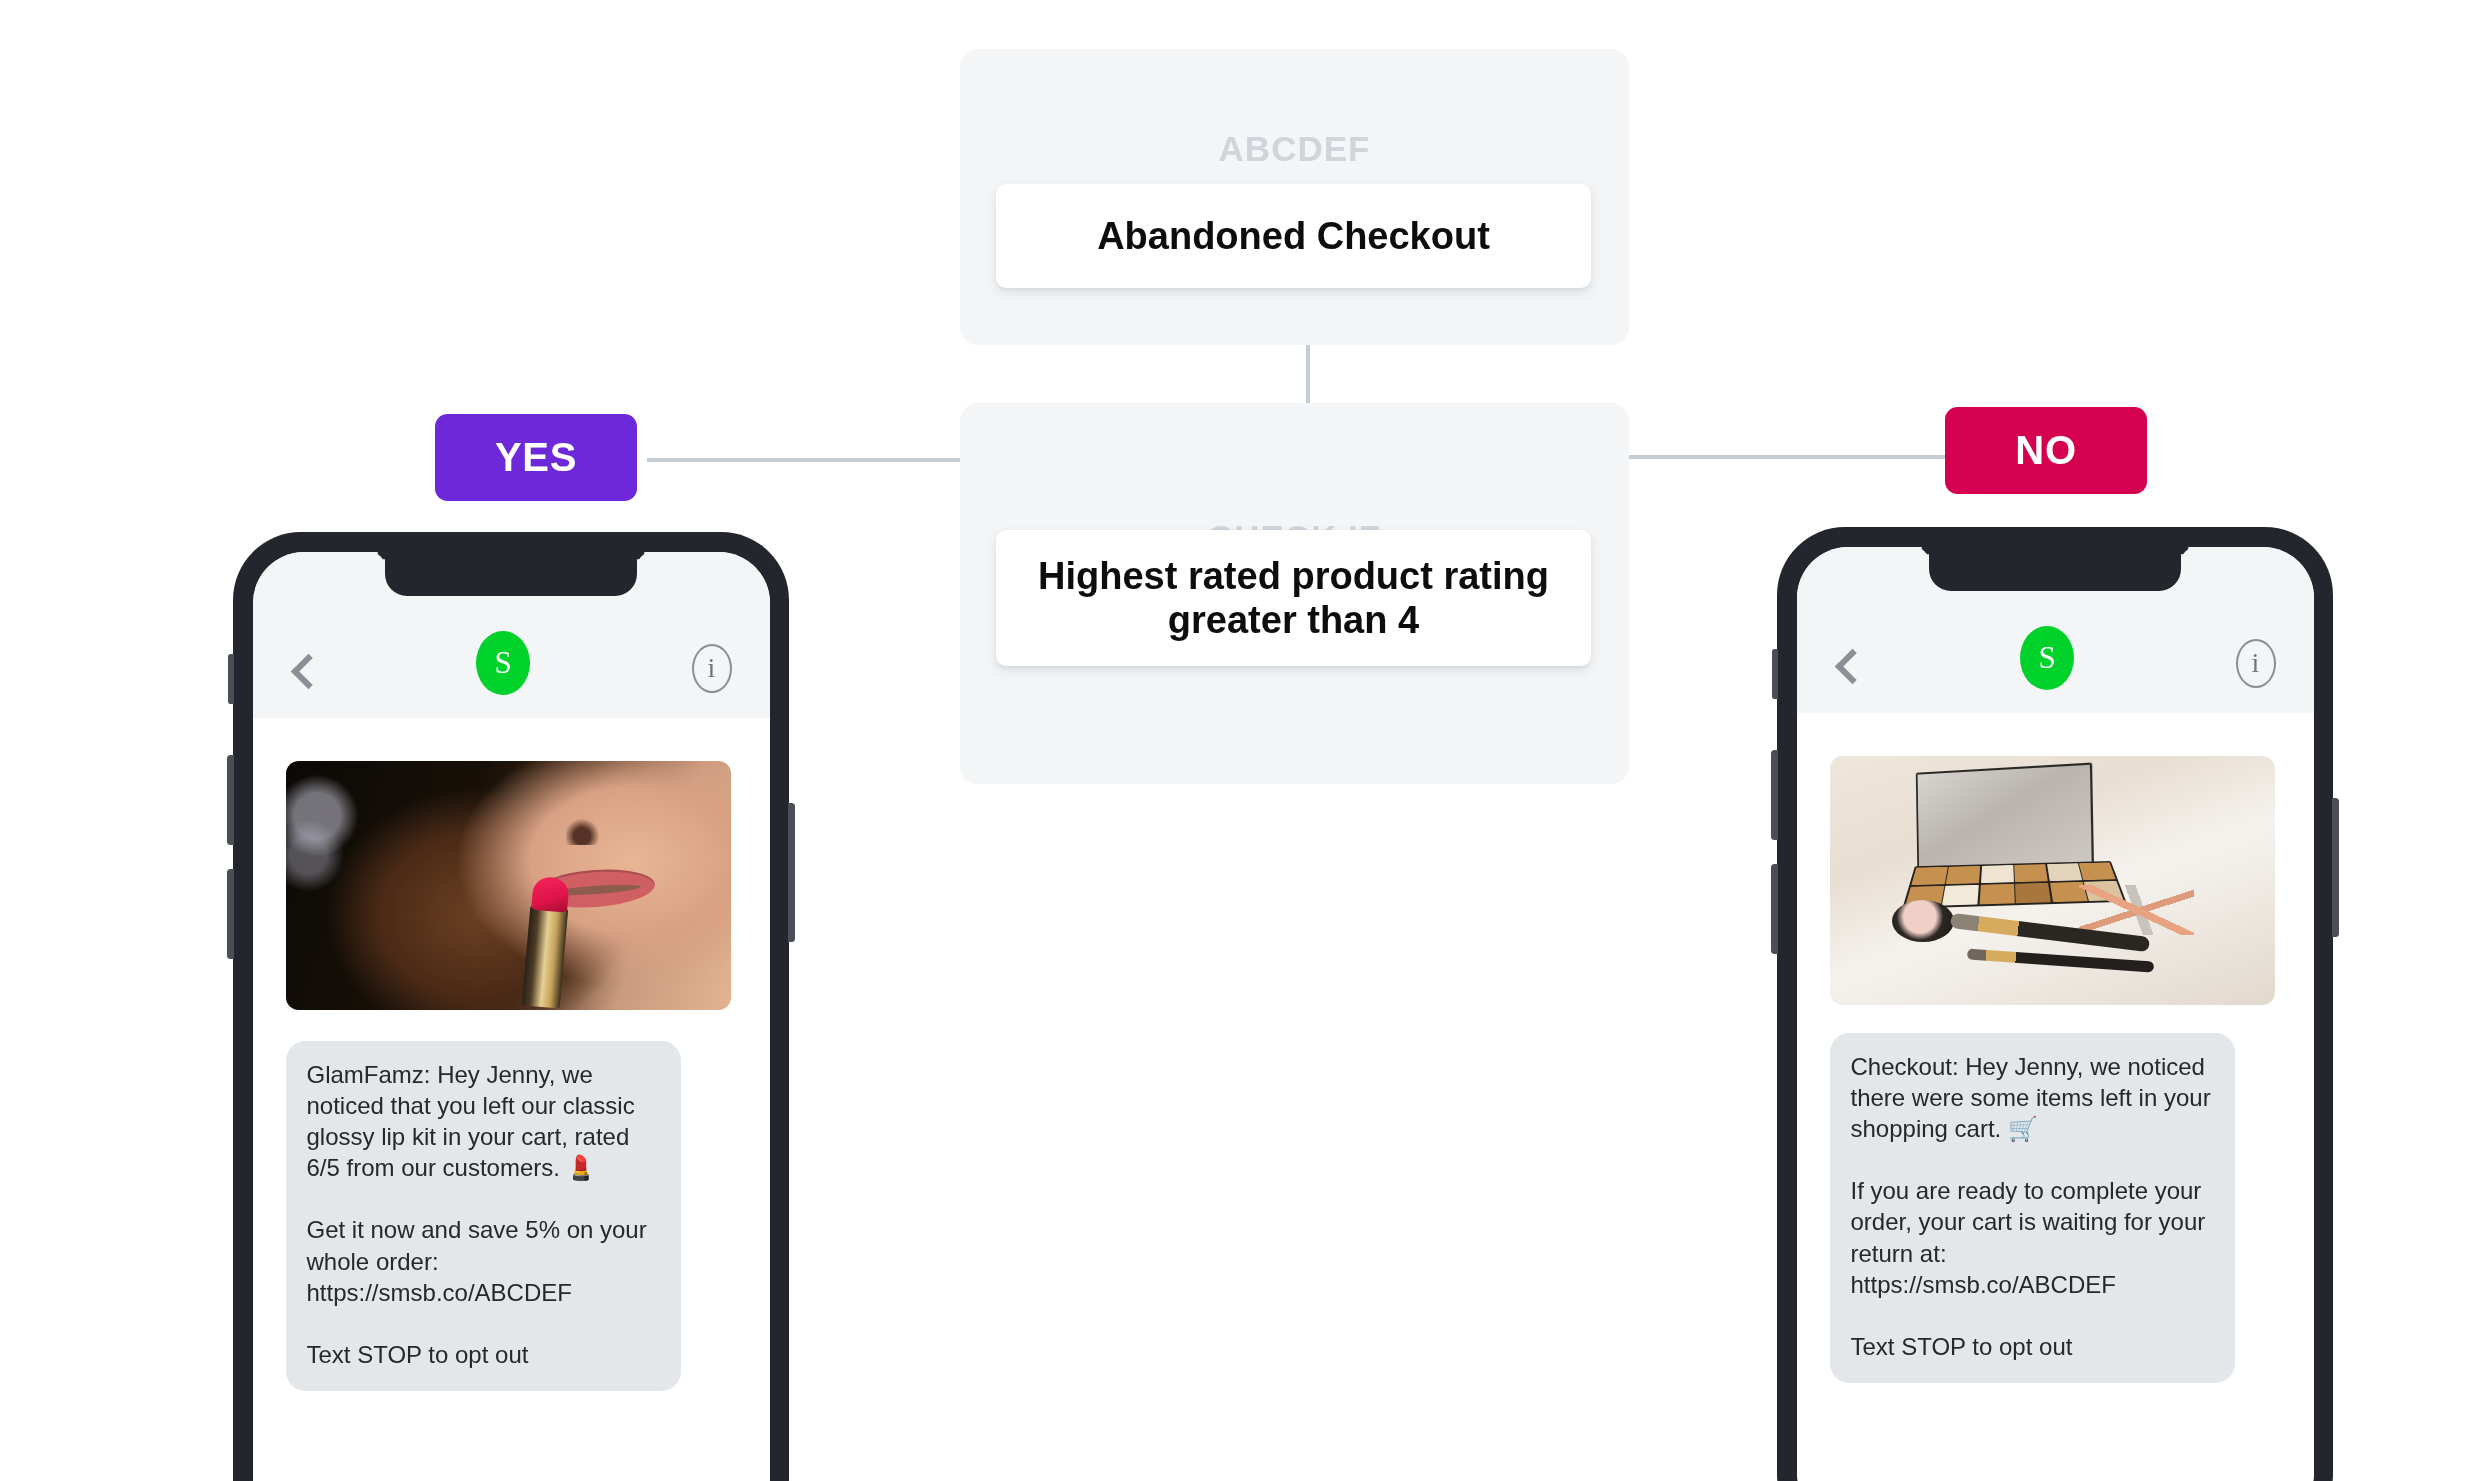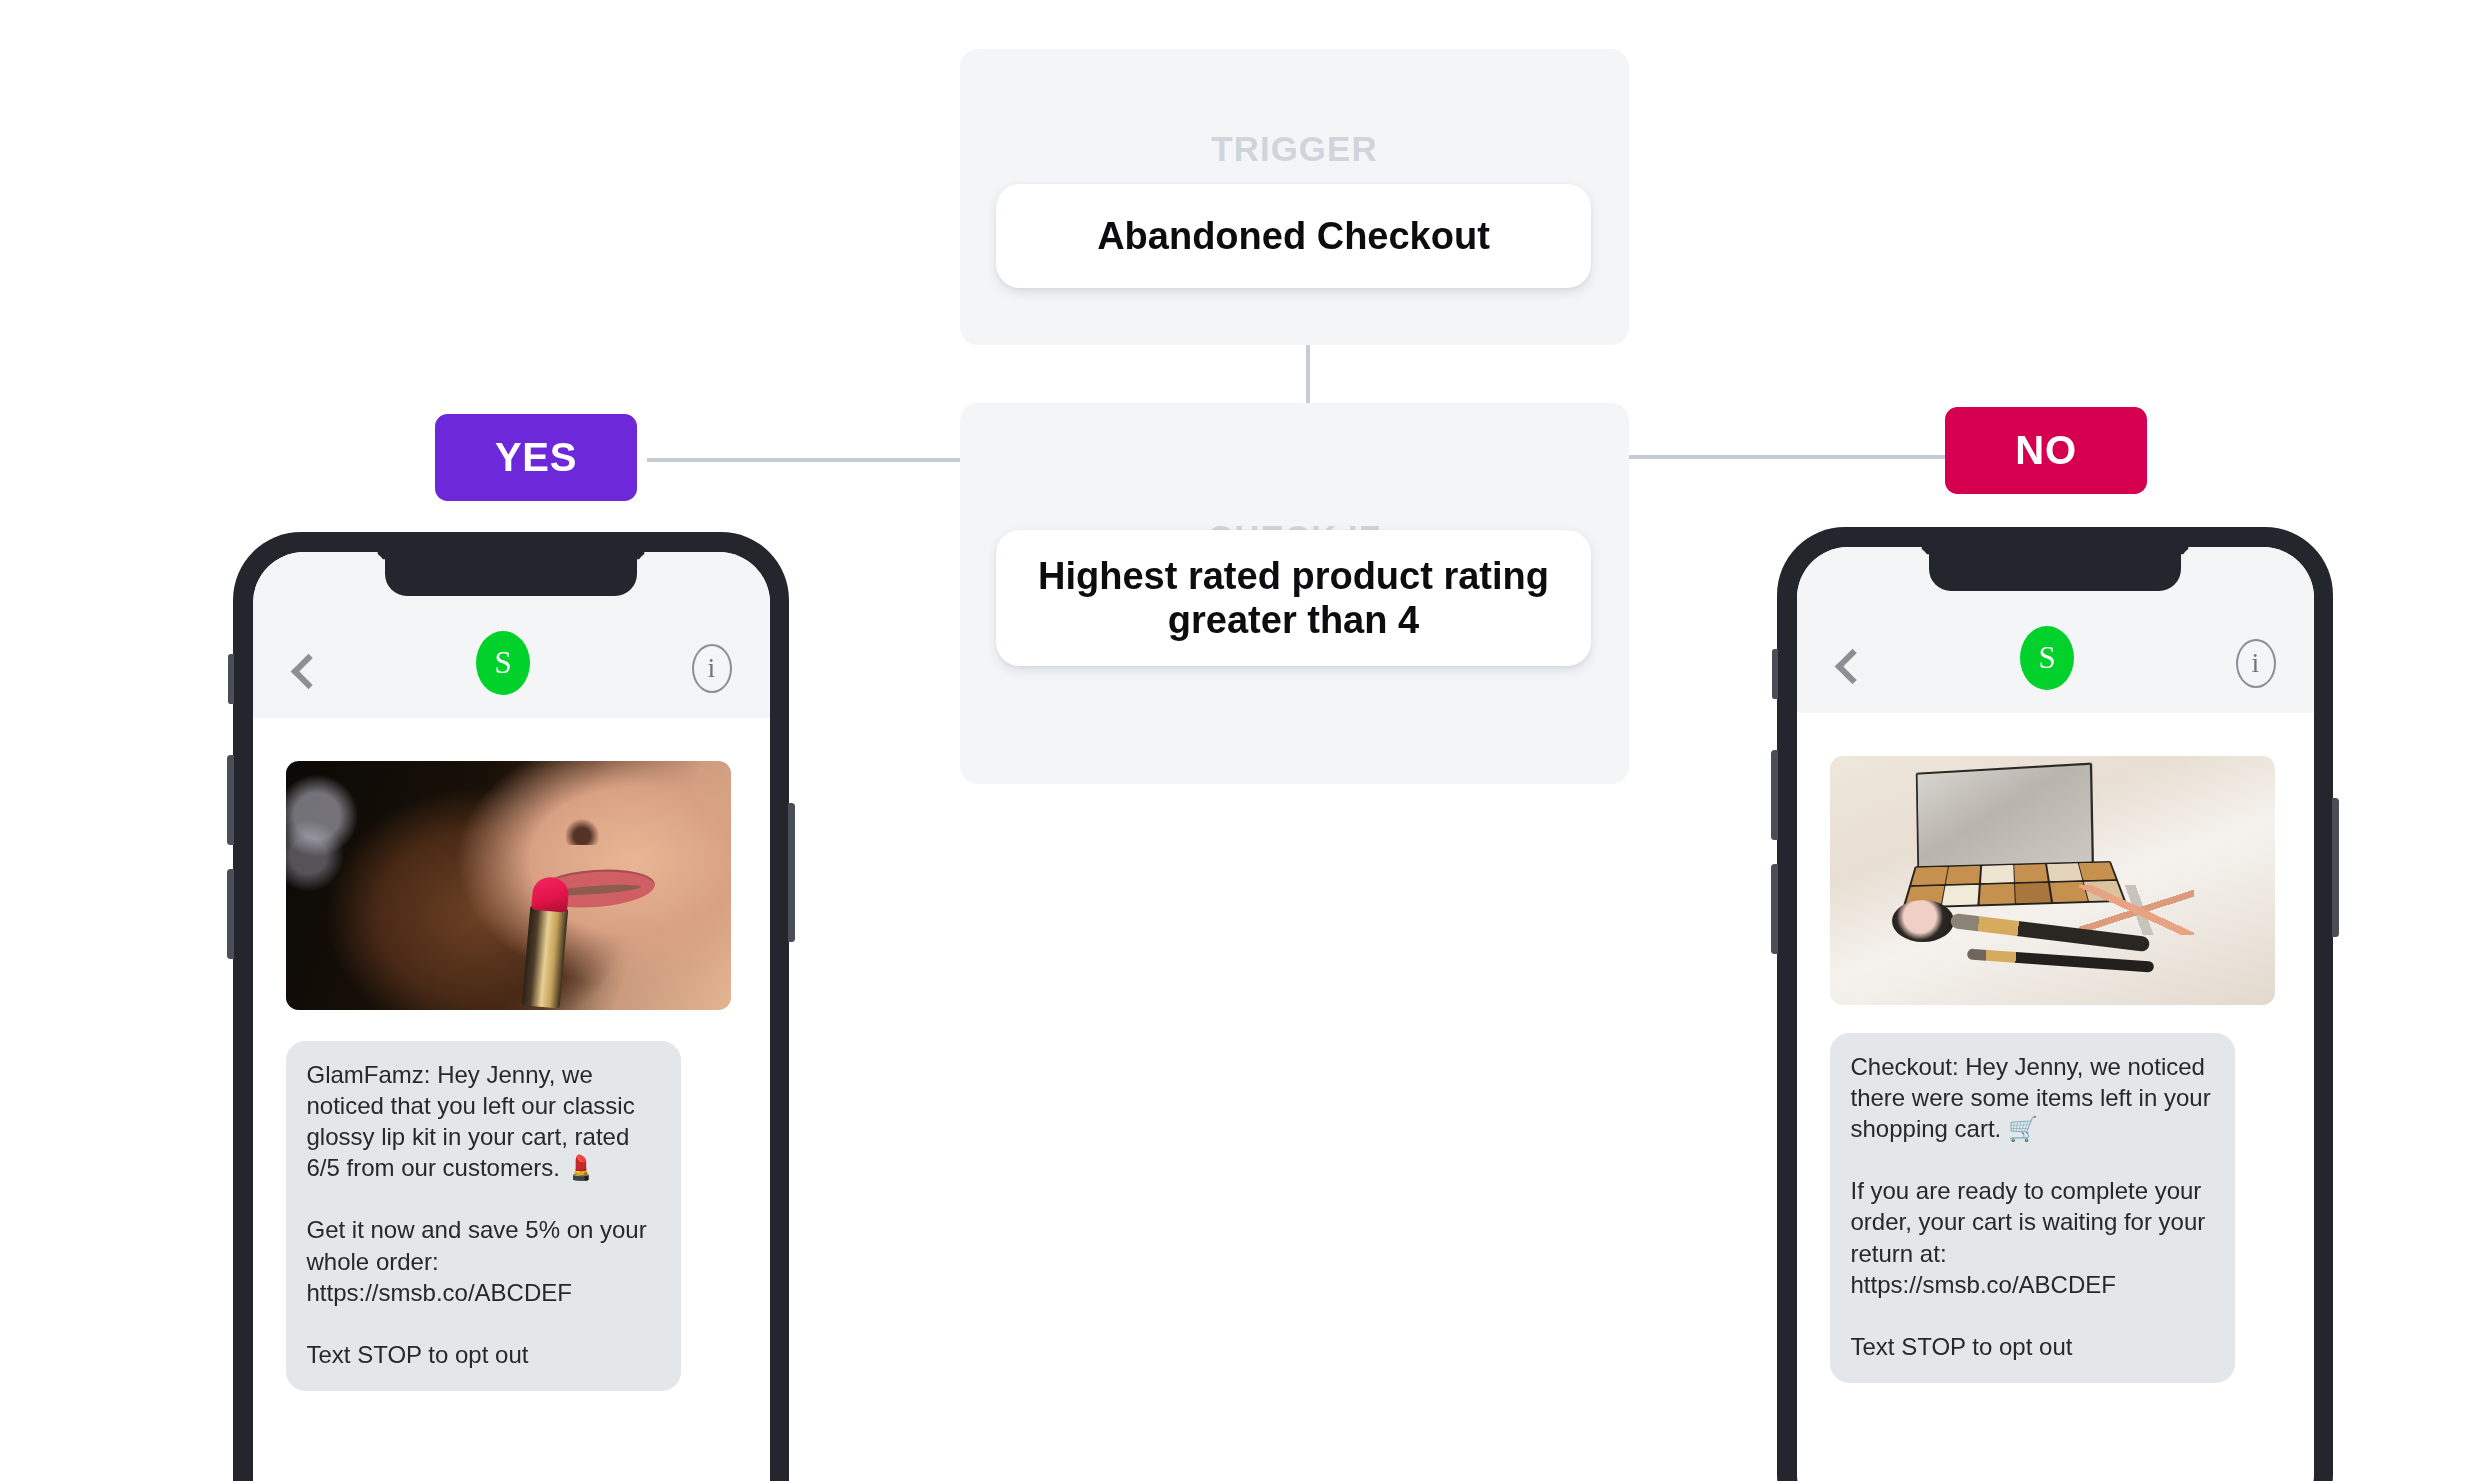--- a/index.html
+++ b/index.html
@@ -27,21 +27,21 @@
     font-weight: 700;
     letter-spacing: 1px;
     color: #cfd5da;
   }
   #trigger-panel .panel-kicker { top: 80px; }
   #checkif-panel .panel-kicker { top: 115px; }
 
   .node-card {
     position: absolute;
     background: #ffffff;
-    border-radius: 24px;
+    border-radius: 10px;
     box-shadow: 0 4.9px 11px rgba(40,50,60,0.10), 0 1.4px 3.5px rgba(40,50,60,0.05);
     display: flex; align-items: center; justify-content: center;
     text-align: center;
     font-weight: 700;
     color: #0d0d0f;
   }
   #trigger-card {
     left: 996px; top: 184px; width: 595px; height: 104px;
     font-size: 38px;
   }
@@ -271,21 +271,21 @@
 </head>
 <body>
 
 <div class="canvas">
 
   <div class="conn" id="conn-vertical"></div>
   <div class="conn" id="conn-left"></div>
   <div class="conn" id="conn-right"></div>
 
   <div class="flow-panel" id="trigger-panel">
-    <div class="panel-kicker">TRIGGER</div>
+    <div class="panel-kicker">ABCDEF</div>
   </div>
   <div class="node-card" id="trigger-card">
     <span>Abandoned Checkout</span>
   </div>
 
   <div class="flow-panel" id="checkif-panel">
     <div class="panel-kicker">CHECK IF</div>
   </div>
   <div class="node-card" id="checkif-card">
     <span>Highest rated product rating greater than 4</span>

